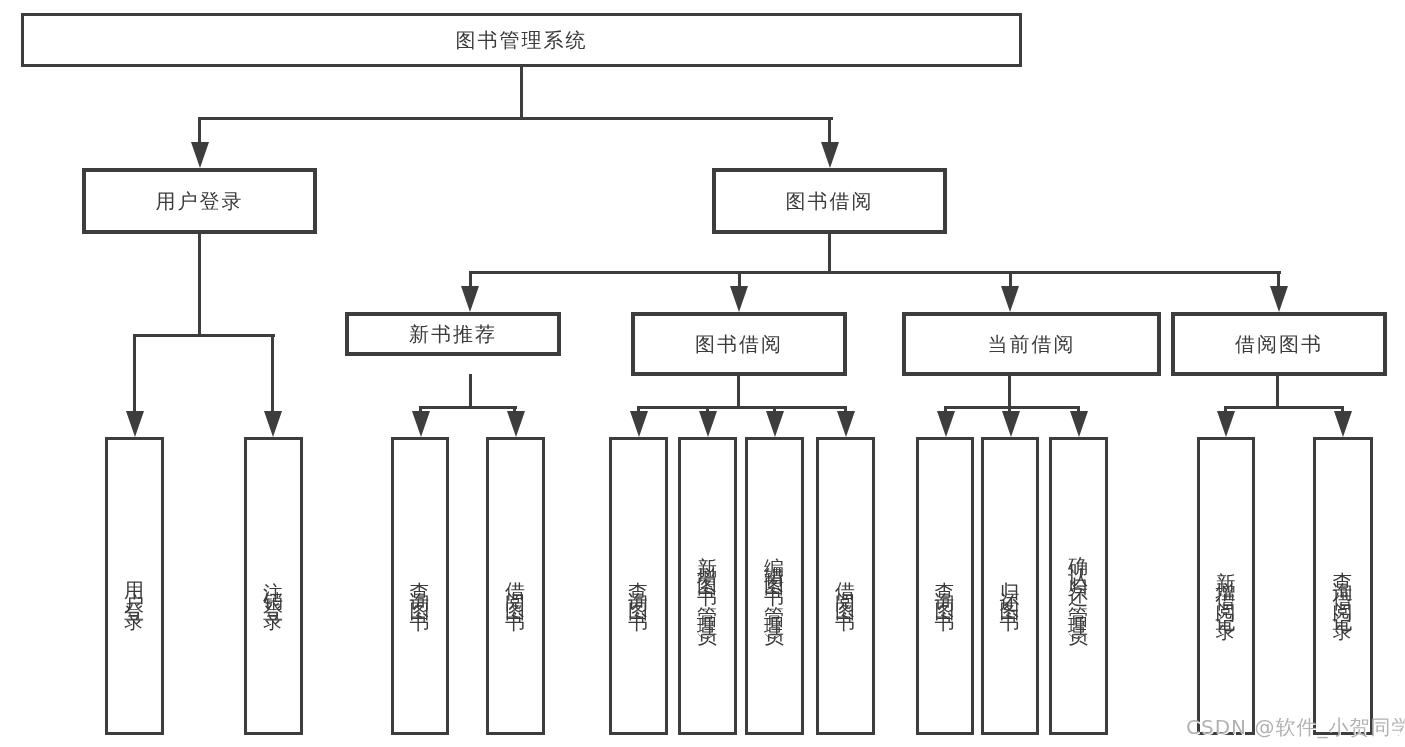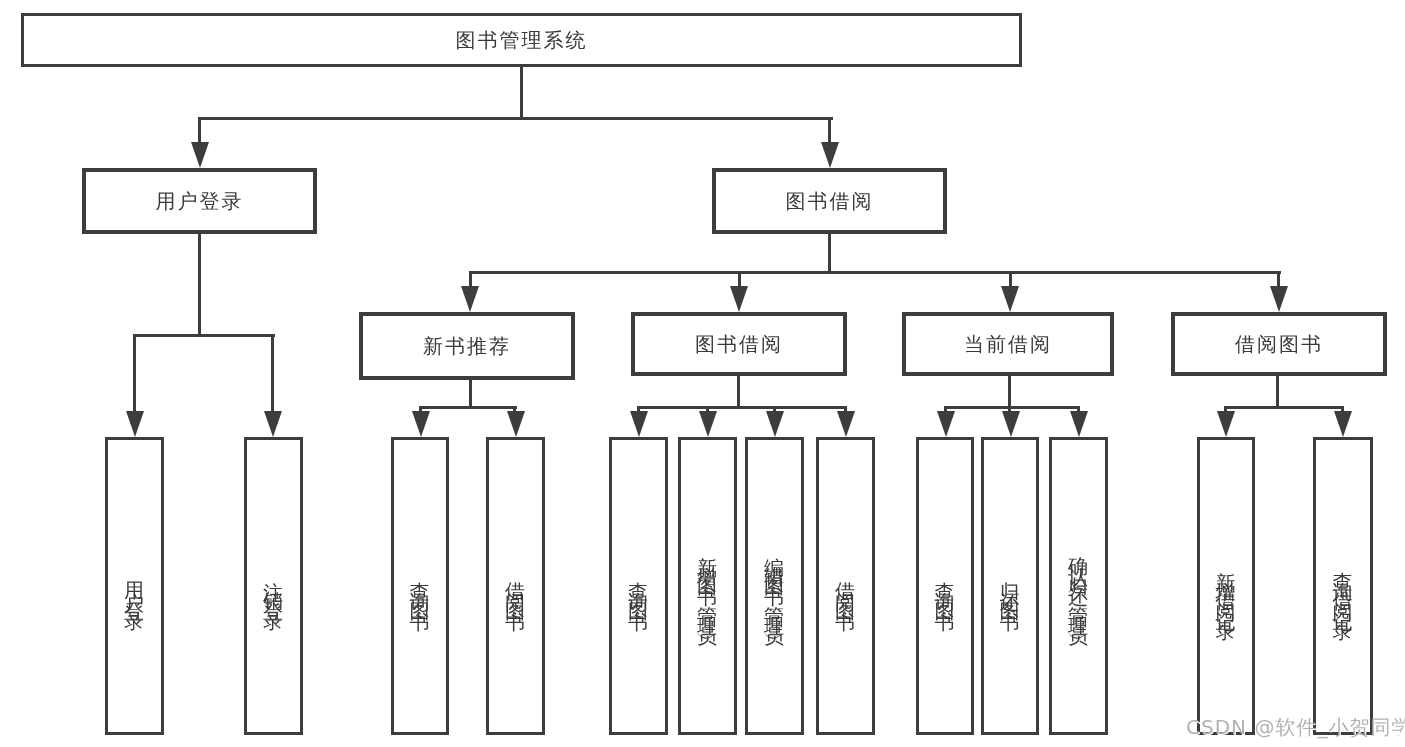--- a/index.html
+++ b/index.html
@@ -126,27 +126,27 @@
     <span class="h-label">图书管理系统</span>
   </div>
 
   <div class="node" style="left: 82px; top: 168px; width: 235px; height: 66px; border-color: rgb(61, 61, 61); color: rgb(58, 58, 58);">
     <span class="h-label">用户登录</span>
   </div>
   <div class="node" style="left: 712px; top: 168px; width: 235px; height: 66px; border-color: rgb(61, 61, 61); color: rgb(58, 58, 58);">
     <span class="h-label">图书借阅</span>
   </div>
 
-  <div class="node" style="left: 359px; top: 312px; width: 216px; height: 68px; border-color: rgb(61, 61, 61); color: rgb(58, 58, 58); font-family: Liberation Mono, monospace;">
+  <div class="node" style="left: 345px; top: 312px; width: 216px; height: 44px; border-color: rgb(61, 61, 61); color: rgb(58, 58, 58); font-family: Liberation Mono, monospace;">
     <span class="h-label">新书推荐</span>
   </div>
   <div class="node" style="left: 631px; top: 312px; width: 216px; height: 64px; border-color: rgb(61, 61, 61); color: rgb(58, 58, 58);">
     <span class="h-label">图书借阅</span>
   </div>
-  <div class="node" style="left: 902px; top: 312px; width: 212px; height: 64px; border-color: rgb(61, 61, 61); color: rgb(58, 58, 58); justify-content: center;">
+  <div class="node" style="left: 902px; top: 312px; width: 259px; height: 64px; border-color: rgb(61, 61, 61); color: rgb(58, 58, 58); justify-content: center;">
     <span class="h-label">当前借阅</span>
   </div>
   <div class="node" style="left: 1171px; top: 312px; width: 216px; height: 64px; border-color: rgb(61, 61, 61); color: rgb(58, 58, 58);">
     <span class="h-label">借阅图书</span>
   </div>
 
   <div class="node v" style="left: 105px; top: 437px; width: 59px; height: 298px; border-color: rgb(61, 61, 61); color: rgb(58, 58, 58);">
     <span class="v-label">用户登录</span>
   </div>
   <div class="node v" style="left: 244px; top: 437px; width: 59px; height: 298px; border-color: rgb(61, 61, 61); color: rgb(58, 58, 58);">

